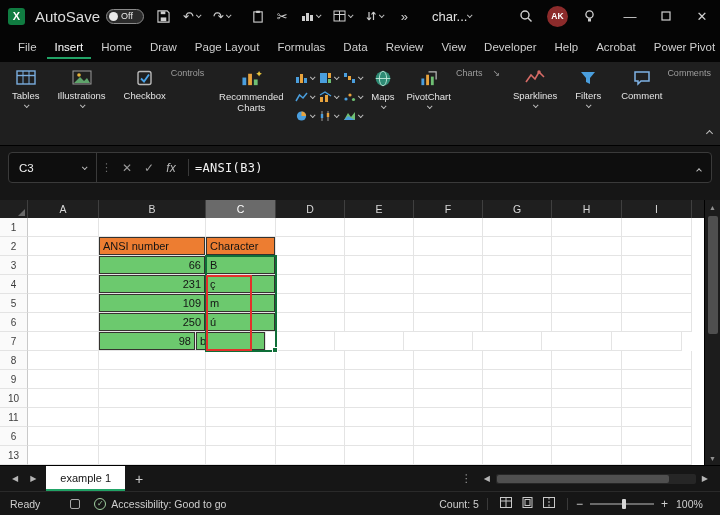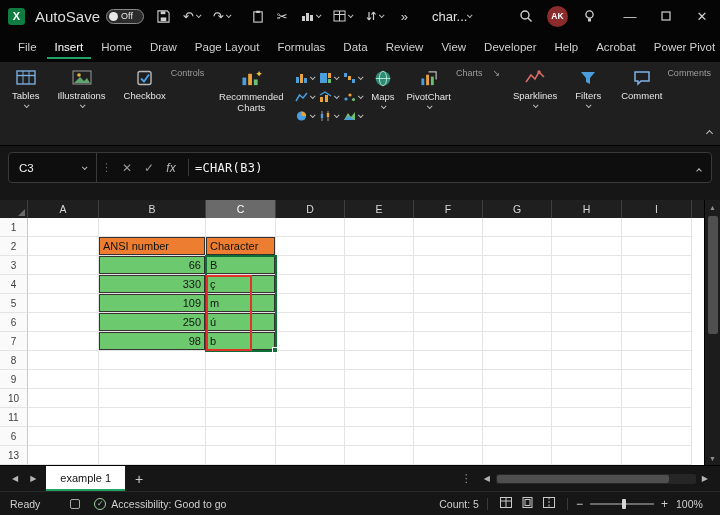--- a/index.html
+++ b/index.html
@@ -429,21 +429,21 @@
     <div class="fbar">
       <div class="namebox">
         <span>C3</span>
         <span class="chev down sm"></span>
       </div>
       <span class="fsep">⋮</span>
       <span class="fbtn">✕</span>
       <span class="fbtn">✓</span>
       <span class="fbtn fx">fx</span>
       <span class="fdivider"></span>
-      <div class="fformula">=CHAR(B3)</div>
+      <div class="fformula">=ANSI(B3)</div>
       <div class="fexpand"><span class="chev up sm"></span></div>
     </div>
   </div>
 
   <div class="sheet">
     <div class="headrow">
       <div class="corner"></div>
       <div id="col-headers" style="display:flex">
           <div class="colhead" style="width: 71px;">A</div>
           <div class="colhead" style="width: 107px;">B</div>
@@ -490,21 +490,21 @@
             <div class="gcell" style="width: 69px;"></div>
             <div class="gcell" style="width: 69px;"></div>
             <div class="gcell" style="width: 69px;"></div>
             <div class="gcell" style="width: 69px;"></div>
             <div class="gcell" style="width: 70px;"></div>
             <div class="gcell" style="width: 70px;"></div>
           </div>
           <div class="grow">
             <div class="rowhead">4</div>
             <div class="gcell" style="width: 71px;"></div>
-            <div class="gcell c-green num" style="width: 107px;">330</div>
+            <div class="gcell c-green num" style="width: 107px;">231</div>
             <div class="gcell c-green" style="width: 70px;">ç</div>
             <div class="gcell" style="width: 69px;"></div>
             <div class="gcell" style="width: 69px;"></div>
             <div class="gcell" style="width: 69px;"></div>
             <div class="gcell" style="width: 69px;"></div>
             <div class="gcell" style="width: 70px;"></div>
             <div class="gcell" style="width: 70px;"></div>
           </div>
           <div class="grow">
             <div class="rowhead">5</div>
@@ -526,21 +526,21 @@
             <div class="gcell" style="width: 69px;"></div>
             <div class="gcell" style="width: 69px;"></div>
             <div class="gcell" style="width: 69px;"></div>
             <div class="gcell" style="width: 69px;"></div>
             <div class="gcell" style="width: 70px;"></div>
             <div class="gcell" style="width: 70px;"></div>
           </div>
           <div class="grow">
             <div class="rowhead">7</div>
             <div class="gcell" style="width: 71px;"></div>
-            <div class="gcell c-green num" style="width: 107px;">98</div>
+            <div class="gcell c-green num" style="width: 97px;">98</div>
             <div class="gcell c-green" style="width: 70px;">b</div>
             <div class="gcell" style="width: 69px;"></div>
             <div class="gcell" style="width: 69px;"></div>
             <div class="gcell" style="width: 69px;"></div>
             <div class="gcell" style="width: 69px;"></div>
             <div class="gcell" style="width: 70px;"></div>
             <div class="gcell" style="width: 70px;"></div>
           </div>
           <div class="grow">
             <div class="rowhead">8</div>

